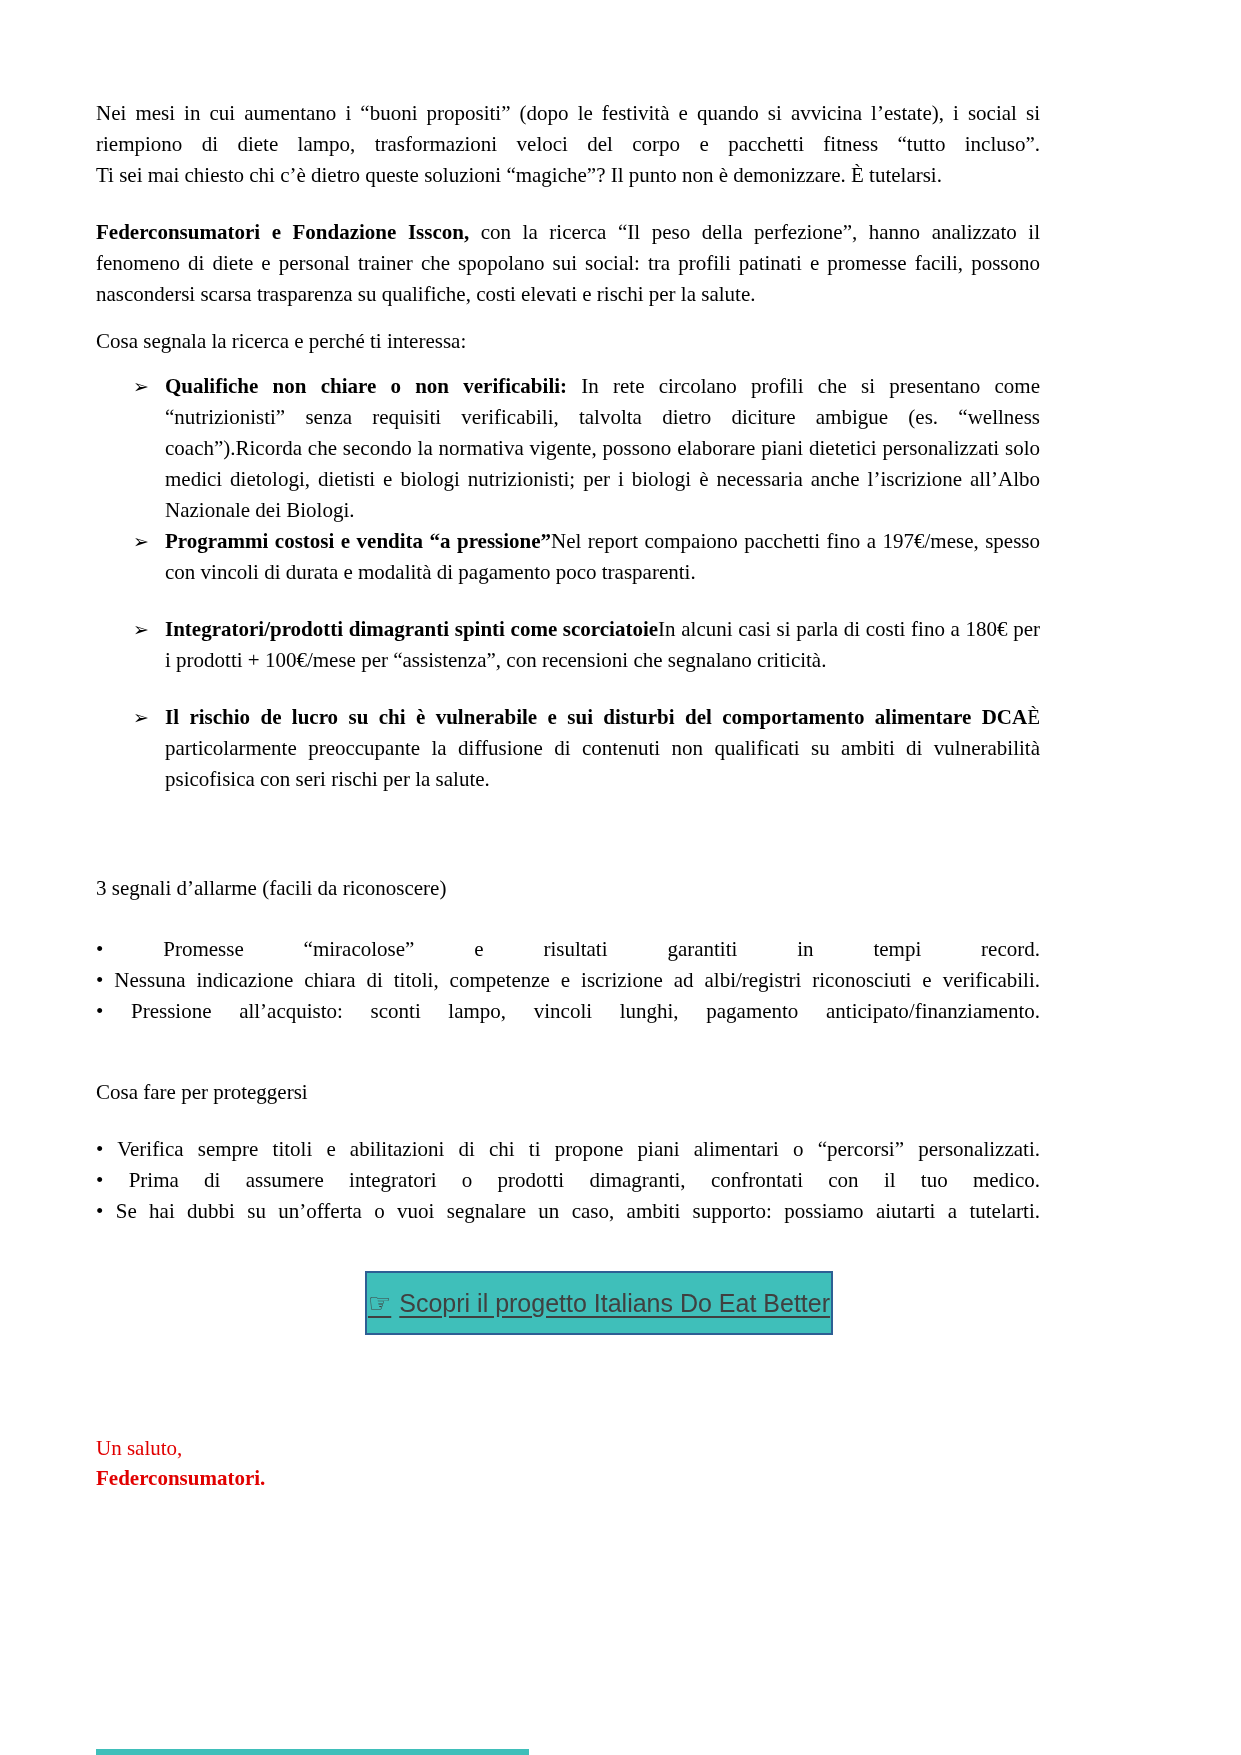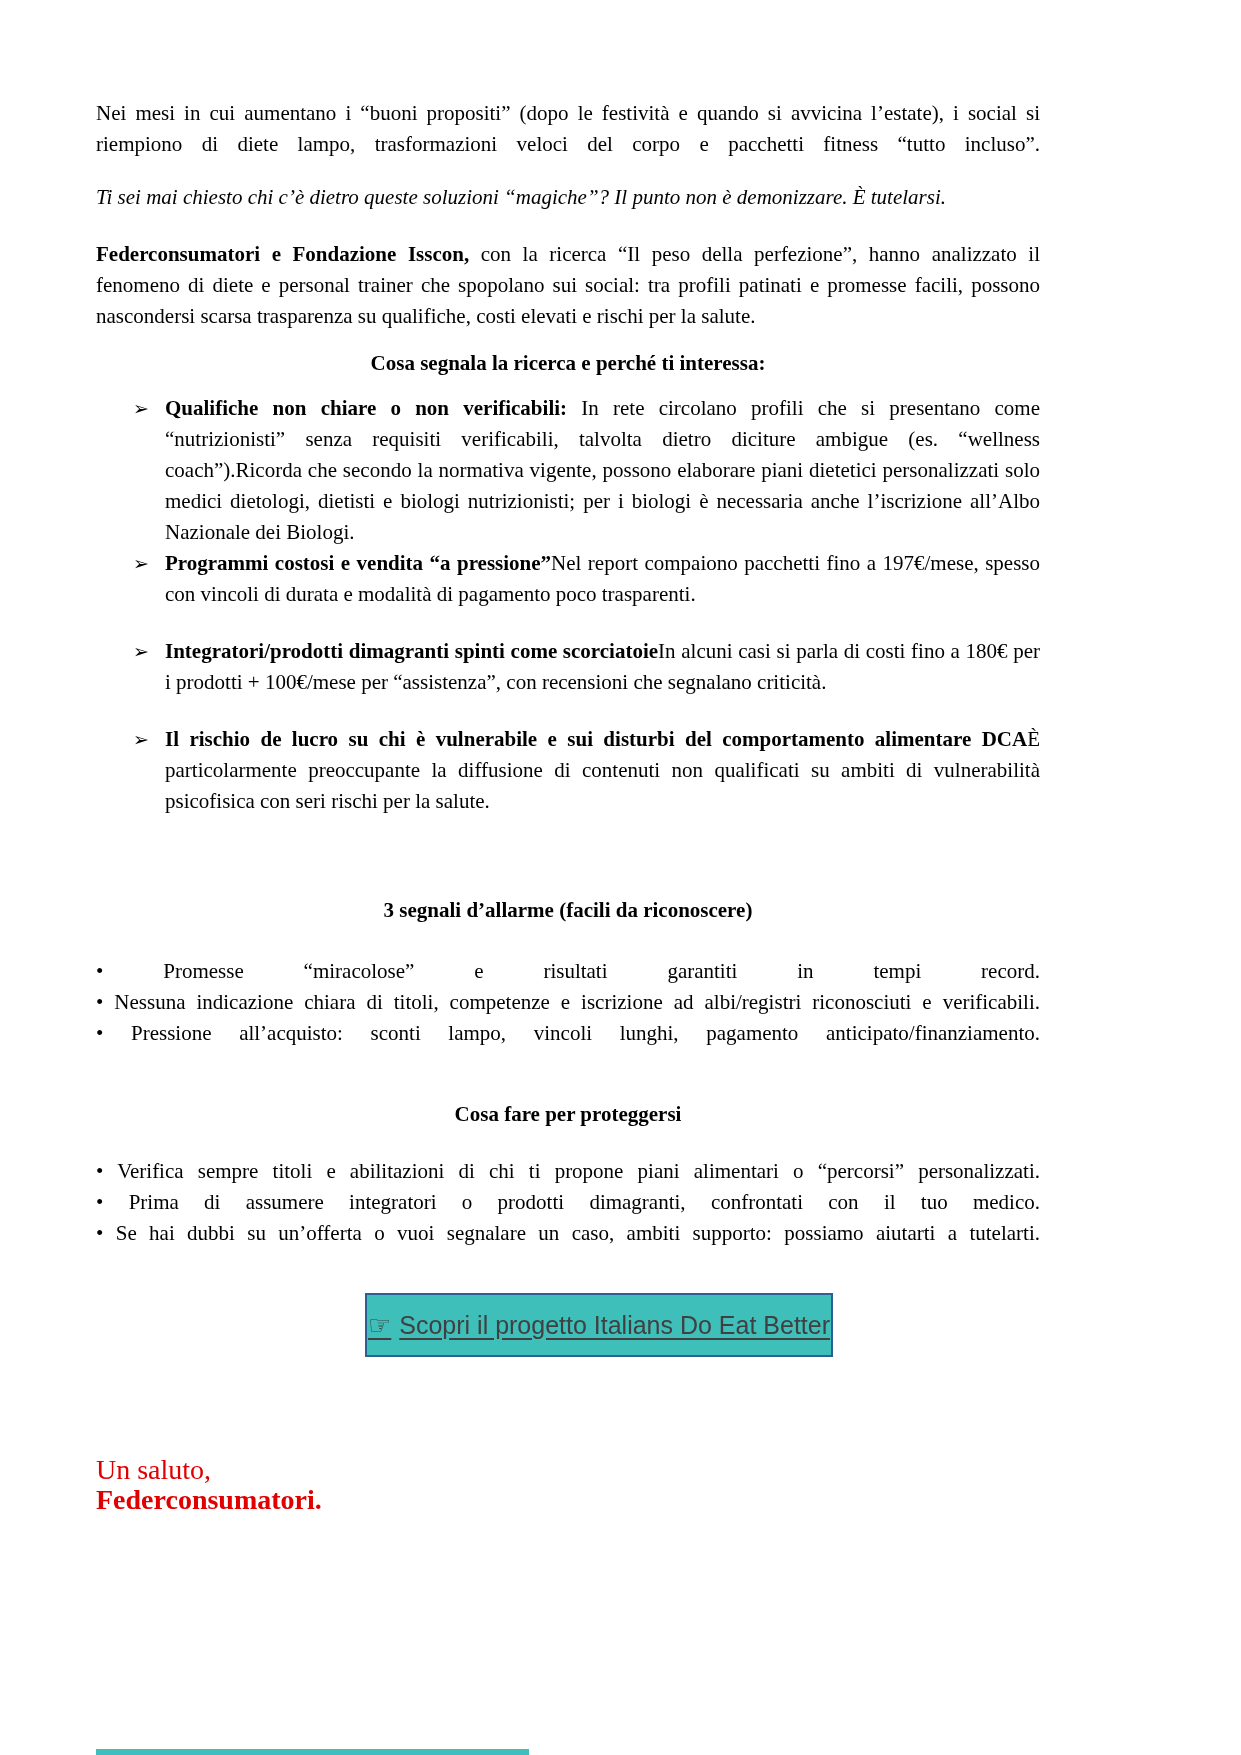--- a/index.html
+++ b/index.html
@@ -18,21 +18,21 @@
   .content {
     padding: 98px 94px 0 96px;
   }
   .para, .hd, .arrow-item, .dot-line {
     font-size: 21px;
     line-height: 31px;
     margin: 0;
   }
   .para { text-align: justify; }
   .para.last-justify { text-align-last: justify; }
-  .hd { font-weight: bold; text-align: center; }
+  .hd { font-weight: normal; }
   b, .bold { font-weight: bold; }
 
   .hd-research { margin-top: 16px; }
   .arrow-list { list-style: none; margin: 14px 0 0 0; padding: 0; }
   .arrow-item {
     position: relative;
     padding-left: 69px;
     text-align: justify;
   }
   .arrow-item .marker {
@@ -68,41 +68,41 @@
     white-space: nowrap;
   }
   .cta-link .hand {
     font-family: "DejaVu Sans", sans-serif;
     font-size: 26px;
     margin-right: 8px;
   }
   .signature {
     margin-top: 98px;
     color: #e10000;
-    font-size: 28px;
+    font-size: 21px;
     line-height: 30px;
   }
   .signature .sig-org { font-weight: bold; font-family: Liberation Serif, serif; }
 
   .bottom-strip {
     position: absolute;
     left: 96px; bottom: 0;
     width: 433px; height: 6px;
     background: #3fbfba;
   }
 </style>
 </head>
 <body>
 
 <div class="page">
   <div class="content">
 
     <p class="para last-justify">Nei mesi in cui aumentano i “buoni propositi” (dopo le festività e quando si avvicina l’estate), i social si riempiono di diete lampo, trasformazioni veloci del corpo e pacchetti fitness “tutto incluso”.</p>
 
-    <p class="para" style="margin-top:22px;font-style:italic;">Ti sei mai chiesto chi c’è dietro queste soluzioni “magiche”? Il punto non è demonizzare. È tutelarsi.</p>
+    <p class="para" style="">Ti sei mai chiesto chi c’è dietro queste soluzioni “magiche”? Il punto non è demonizzare. È tutelarsi.</p>
 
     <p class="para" style="margin-top:26px;"><b>Federconsumatori e Fondazione Isscon,</b><span> con la ricerca “Il peso della perfezione”, hanno analizzato il fenomeno di diete e personal trainer che spopolano sui social: tra profili patinati e promesse facili, possono nascondersi scarsa trasparenza su qualifiche, costi elevati e rischi per la salute.</span></p>
 
     <p class="hd hd-research">Cosa segnala la ricerca e perché ti interessa:</p>
 
     <ul class="arrow-list">
       <li class="arrow-item">
         <span class="marker">➢</span><b>Qualifiche non chiare o non verificabili:</b><span> In rete circolano profili che si presentano come “nutrizionisti” senza requisiti verificabili, talvolta dietro diciture ambigue (es. “wellness coach”).Ricorda che secondo la normativa vigente, possono elaborare piani dietetici personalizzati solo medici dietologi, dietisti e biologi nutrizionisti; per i biologi è necessaria anche l’iscrizione all’Albo Nazionale dei Biologi.</span>
       </li>
       <li class="arrow-item">

